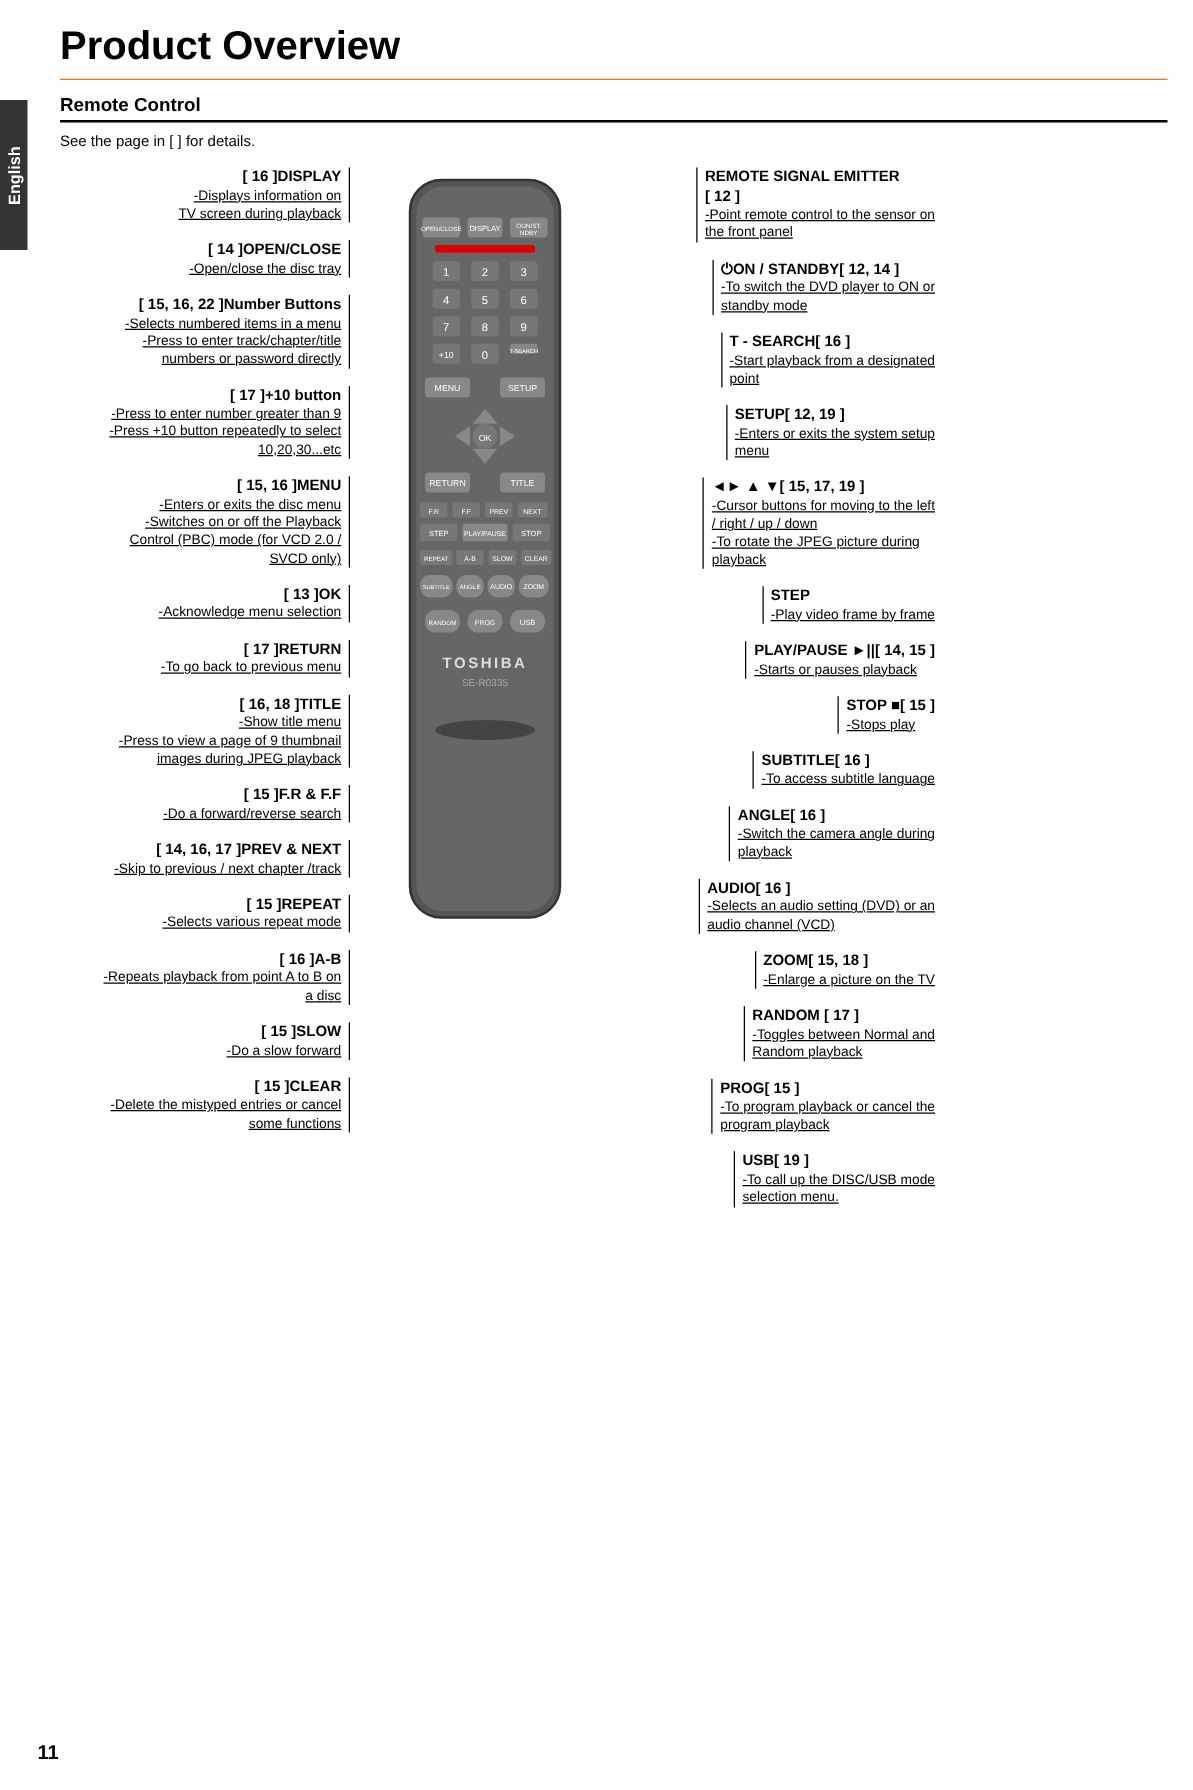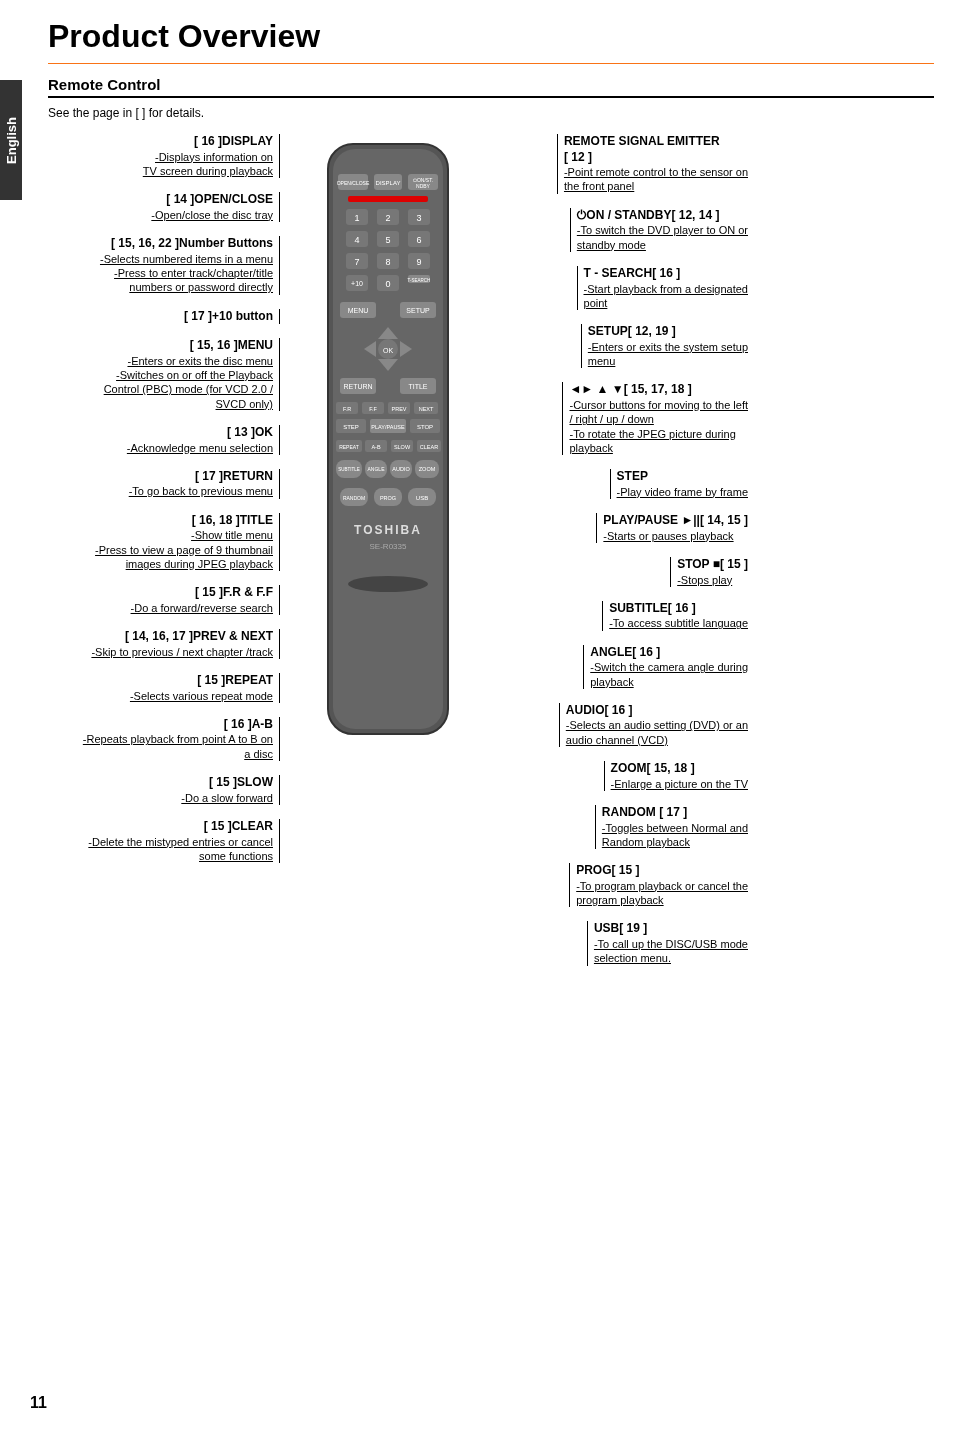--- a/index.html
+++ b/index.html
@@ -167,20 +167,21 @@
         <div class="label-desc">-Open/close the disc tray</div>
       </div>
 
       <div class="label-block">
         <div class="label-title">[ 15, 16, 22 ]Number Buttons</div>
         <div class="label-desc">-Selects numbered items in a menu<br>-Press to enter track/chapter/title<br>numbers or password directly</div>
       </div>
 
       <div class="label-block">
         <div class="label-title">[ 17 ]+10 button</div>
+        <div class="label-desc">-Press to enter number greater than 9<br>-Press +10 button repeatedly to select<br>10,20,30...etc</div>
       </div>
 
       <div class="label-block">
         <div class="label-title">[ 15, 16 ]MENU</div>
         <div class="label-desc">-Enters or exits the disc menu<br>-Switches on or off the Playback<br>Control (PBC) mode (for VCD 2.0 /<br>SVCD only)</div>
       </div>
 
       <div class="label-block">
         <div class="label-title">[ 13 ]OK</div>
         <div class="label-desc">-Acknowledge menu selection</div>
@@ -359,21 +360,21 @@
         <div class="label-title">T - SEARCH[ 16 ]</div>
         <div class="label-desc">-Start playback from a designated<br>point</div>
       </div>
 
       <div class="label-block-right">
         <div class="label-title">SETUP[ 12, 19 ]</div>
         <div class="label-desc">-Enters or exits the system setup<br>menu</div>
       </div>
 
       <div class="label-block-right">
-        <div class="label-title">◄► ▲ ▼[ 15, 17, 18 ]</div>
+        <div class="label-title">◄► ▲ ▼[ 15, 17, 19 ]</div>
         <div class="label-desc">-Cursor buttons for moving to the left<br>/ right / up / down<br>-To rotate the JPEG picture during<br>playback</div>
       </div>
 
       <div class="label-block-right">
         <div class="label-title">STEP</div>
         <div class="label-desc">-Play video frame by frame</div>
       </div>
 
       <div class="label-block-right">
         <div class="label-title">PLAY/PAUSE ►||[ 14, 15 ]</div>

